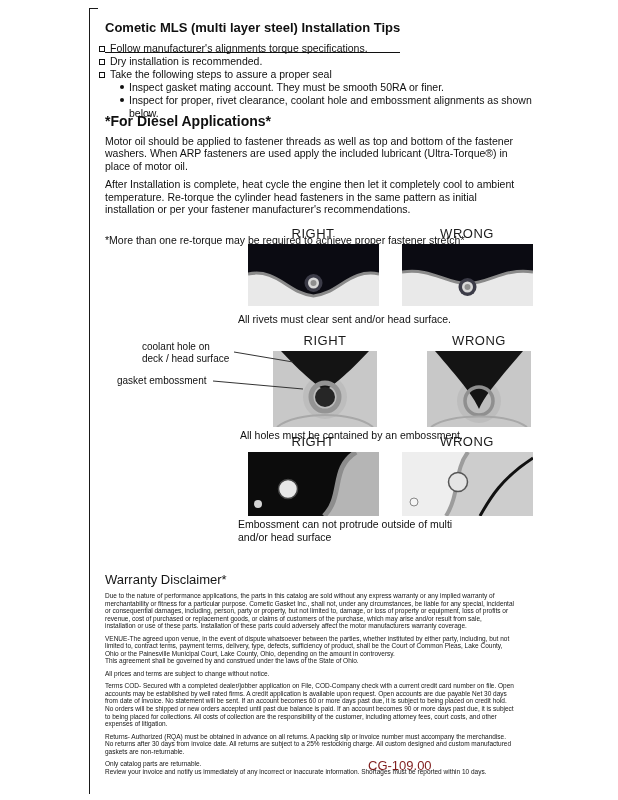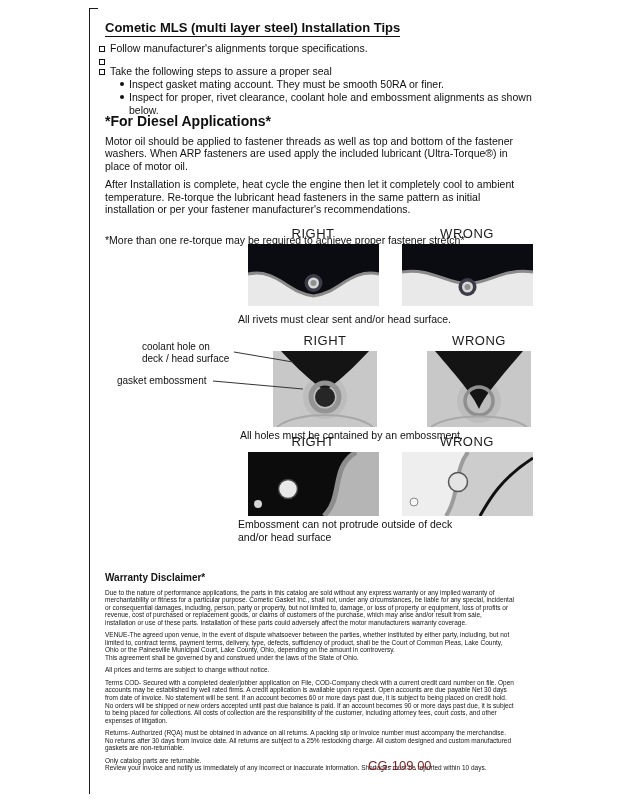--- a/index.html
+++ b/index.html
@@ -1,37 +1,37 @@
 <!DOCTYPE html>
 <html><head>
 <meta charset="utf-8">
 <style>
   html,body{margin:0;padding:0;background:#ffffff;}
   .page{position:relative;width:618px;height:800px;background:#ffffff;font-family:"Liberation Sans",sans-serif;color:#101010;overflow:hidden;}
   .vrule{position:absolute;left:89px;top:8px;width:1px;height:786px;background:#1a1a1a;}
   .htick{position:absolute;left:89px;top:8px;width:9px;height:1px;background:#1a1a1a;}
   .title{position:absolute;left:105px;top:20px;font-size:13px;font-weight:bold;}
-  .title .u{display:inline-block;border-bottom:1.5px solid #101010;padding-bottom:1px;}
+  .title .u{display:inline-block;border-bottom:1.5px solid #101010;padding-bottom:17px;}
   .tips{position:absolute;left:99px;top:42px;width:450px;font-size:10.5px;line-height:13px;}
   .tip{display:flex;align-items:flex-start;}
   .b1{flex:none;width:4px;height:4px;border:1px solid #101010;margin:4px 5px 0 0;}
   .b2{flex:none;width:4px;height:4px;background:#101010;border-radius:50%;margin:4px 5px 0 0;}
   .tip.sub{margin-left:21px;}
   .diesel{position:absolute;left:105px;top:115px;width:414px;font-size:10.5px;line-height:12.5px;}
   .diesel h2{font-size:14px;font-weight:bold;margin:0 0 7px 0;}
   .diesel p{margin:0 0 6px 0;}
   .diesel p.note{margin-top:18px;}
   .figrow{position:absolute;display:flex;gap:2px;}
   .figcol{width:152px;display:flex;flex-direction:column;align-items:center;}
   .figlabel{font-size:13px;letter-spacing:0.5px;margin-bottom:3px;color:#1a1a1a;}
   .caption{position:absolute;font-size:10.5px;line-height:12.5px;white-space:pre-line;color:#101010;}
   .pointer-label{position:absolute;font-size:10px;line-height:11.5px;white-space:pre-line;color:#101010;}
   .overlay{position:absolute;left:0;top:0;pointer-events:none;}
   .disclaimer{position:absolute;left:105px;top:572px;width:409px;font-size:6.5px;line-height:1.16;color:#141414;}
-  .disclaimer h3{font-size:10px;font-weight:bold;margin:0 0 5px 0;}
+  .disclaimer h3{font-size:13px;font-weight:normal;margin:0 0 5px 0;}
   .disclaimer p{margin:0 0 5px 0;white-space:pre-line;}
   .footer{position:absolute;left:368px;top:758px;font-size:13px;color:#7f1d1d;}
   svg{display:block;}
 </style>
 </head>
 <body>
 
 <div class="page">
 
   <div class="htick"></div>
@@ -39,39 +39,40 @@
 
   <div class="title"><span class="u">Cometic MLS (multi layer steel) Installation Tips</span></div>
 
   <div class="tips">
     <div class="tip">
         <span class="b1"></span>
         <span>Follow manufacturer's alignments torque specifications.</span>
       </div>
     <div class="tip">
         <span class="b1"></span>
+        <span>Dry installation is recommended.</span>
       </div>
     <div class="tip">
         <span class="b1"></span>
         <span>Take the following steps to assure a proper seal</span>
       </div>
     <div class="tip sub">
         <span class="b2"></span>
         <span>Inspect gasket mating account.  They must be smooth 50RA or finer.</span>
       </div>
     <div class="tip sub">
         <span class="b2"></span>
         <span>Inspect for proper, rivet clearance, coolant hole and embossment alignments as shown below.</span>
       </div>
   </div>
 
   <div class="diesel">
     <h2>*For Diesel Applications*</h2>
     <p>Motor oil should be applied to fastener threads as well as top and bottom of the fastener washers. When ARP fasteners are used apply the included lubricant (Ultra-Torque®) in place of motor oil.</p>
-    <p>After Installation is complete, heat cycle the engine then let it completely cool to ambient temperature. Re-torque the lubricant head fasteners in the same pattern as initial installation or per your fastener manufacturer's recommendations.</p>
+    <p>After Installation is complete, heat cycle the engine then let it completely cool to ambient temperature. Re-torque the cylinder head fasteners in the same pattern as initial installation or per your fastener manufacturer's recommendations.</p>
     <p class="note">*More than one re-torque may be required to achieve proper fastener stretch*</p>
   </div>
 
   <div class="figrow" style="left:237px;top:226px;">
     <div class="figcol">
       <div class="figlabel">RIGHT</div>
       <svg width="131" height="62" viewBox="0 0 131 62">
         <rect width="131" height="62" fill="#e9e9e9"></rect>
         <path d="M0,0 H131 V30 C102,24 90,50 65.5,52 C41,50 29,24 0,30 Z" fill="#0b0b12"></path>
         <path d="M0,30 C29,24 41,50 65.5,52 C90,50 102,24 131,30" stroke="#8a8a8a" stroke-width="3" fill="none"></path>
@@ -142,21 +143,21 @@
       <svg width="131" height="64" viewBox="0 0 131 64">
         <rect width="131" height="64" fill="#cdcdcd"></rect>
         <path d="M0,0 H66 C52,18 58,42 44,64 H0 Z" fill="#eeeeee"></path>
         <path d="M66,0 C52,18 58,42 44,64" stroke="#9c9c9c" stroke-width="4" fill="none"></path>
         <circle cx="56" cy="30" r="9.5" fill="#e4e4e4" stroke="#555555" stroke-width="1.5"></circle>
         <path d="M131,6 C100,26 88,46 78,64" stroke="#111111" stroke-width="3" fill="none"></path>
         <circle cx="12" cy="50" r="4" fill="#f5f5f5" stroke="#888888" stroke-width="1"></circle>
       </svg>
     </div>
   </div>
-  <div class="caption" style="left:238px;top:518px;">Embossment can not protrude outside of deck
+  <div class="caption" style="left:238px;top:518px;">Embossment can not protrude outside of multi
 and/or head surface</div>
 
   <div class="disclaimer">
     <h3>Warranty Disclaimer*</h3>
     <p>Due to the nature of performance applications, the parts in this catalog are sold without any express warranty or any implied warranty of merchantability or fitness for a particular purpose.  Cometic Gasket Inc., shall not, under any circumstances, be liable for any special, incidental or consequential damages, including, person, party or property, but not limited to, damage, or loss of property or equipment, loss of profits or revenue, cost of purchased or replacement goods, or claims of customers of the purchase, which may arise and/or result from sale, installation or use of these parts.  Installation of these parts could adversely affect the motor manufacturers warranty coverage.</p>
     <p>VENUE-The agreed upon venue, in the event of dispute whatsoever between the parties, whether instituted by either party, including, but not limited to, contract terms, payment terms, delivery, type, defects, sufficiency of product, shall be the Court of Common Pleas, Lake County, Ohio or the Painesville Municipal Court, Lake County, Ohio, depending on the amount in controversy.
 This agreement shall be governed by and construed under the laws of the State of Ohio.</p>
     <p>All prices and terms are subject to change without notice.</p>
     <p>Terms COD- Secured with a completed dealer/jobber application on File, COD-Company check with a current credit card number on file.  Open accounts may be established by well rated firms.  A credit application is available upon request.  Open accounts are due payable Net 30 days from date of invoice.  No statement will be sent.  If an account becomes 60 or more days past due, it is subject to being placed on credit hold.  No orders will be shipped or new orders accepted until past due balance is paid.  If an account becomes 90 or more days past due, it is subject to being placed for collections.  All costs of collection are the responsibility of the customer, including attorney fees, court costs, and other expenses of litigation.</p>
     <p>Returns- Authorized (RQA) must be obtained in advance on all returns.  A packing slip or invoice number must accompany the merchandise.  No returns after 30 days from invoice date.  All returns are subject to a 25% restocking charge.  All custom designed and custom manufactured gaskets are non-returnable.</p>

